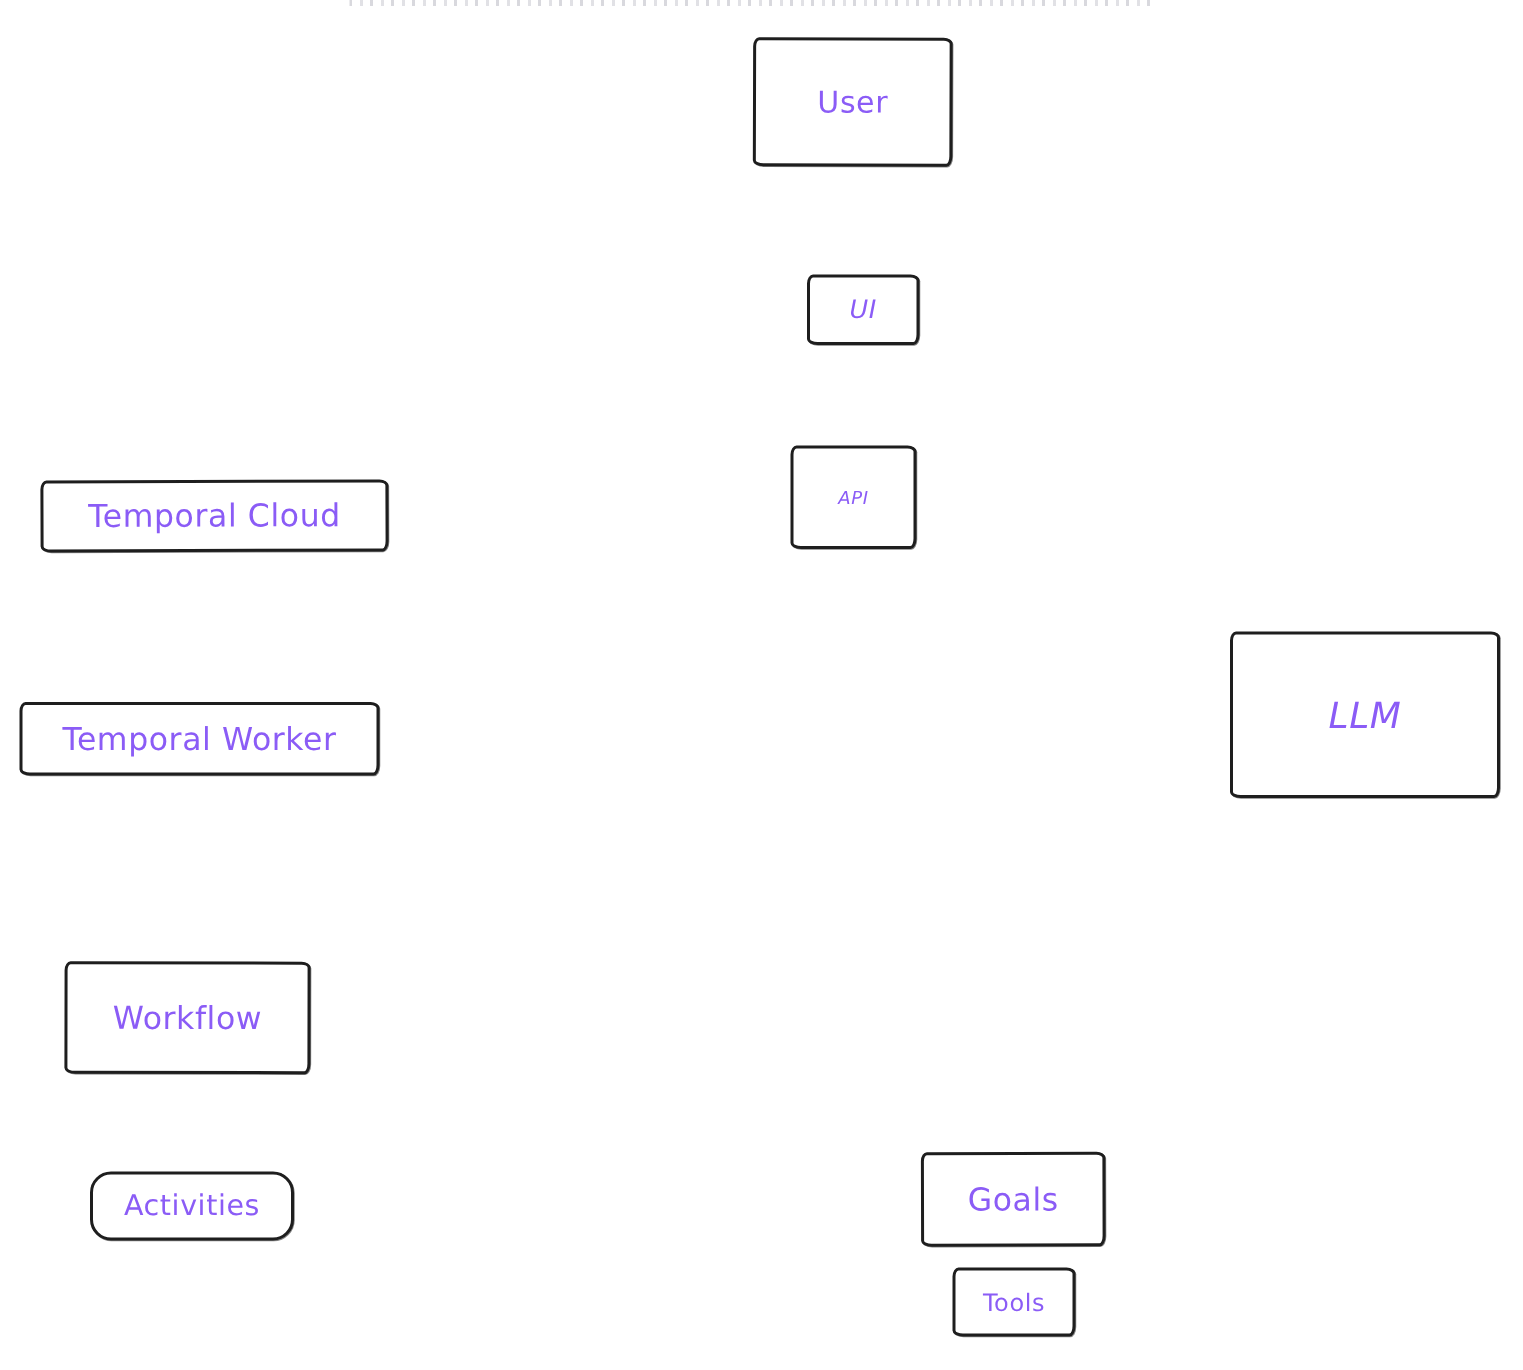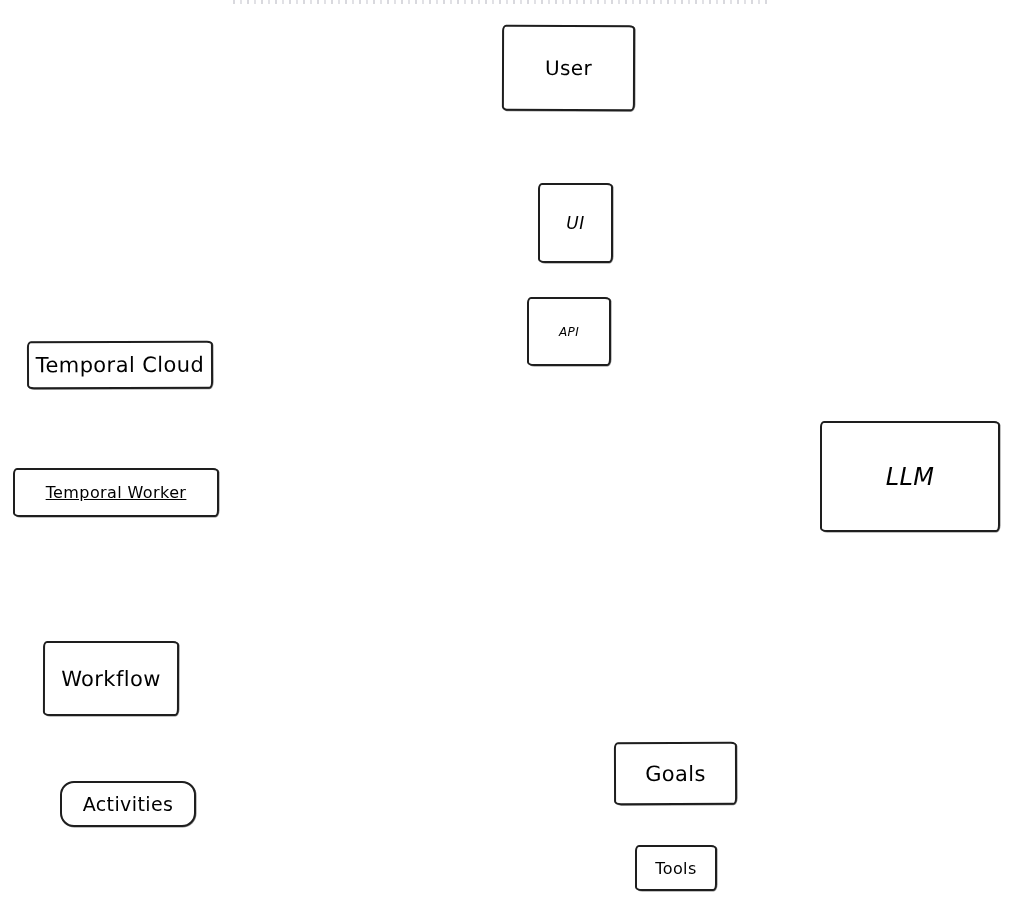--- a/index.html
+++ b/index.html
@@ -32,46 +32,46 @@
     opacity: 0.85;
   }
   .node {
     position: absolute;
     box-sizing: border-box;
     border: 2.3px solid #1e1e1e;
     background: #ffffff;
     display: flex;
     align-items: center;
     justify-content: center;
-    color: #000000;
+    color: #8b5cf6;
     letter-spacing: 0.4px;
     
     border-radius: 4px 6px 4px 7px / 6px 4px 7px 4px;
     box-shadow: 0.5px 0.5px 0 0 rgba(30,30,30,0.55);
   }
   .node .label {
     pointer-events: none;
     white-space: nowrap;
   }
   .n-user            { left: 502px; top:  25px; width: 133px; height:  86px; font-size: 20px; }
-  .n-ui              { left: 538px; top: 183px; width:  75px; height:  80px; font-size: 17px; font-style: italic; }
+  .n-ui              { left: 538px; top: 183px; width:  75px; height:  47px; font-size: 17px; font-style: italic; }
   .n-api             { left: 527px; top: 297px; width:  84px; height:  69px; font-size: 12px; font-style: italic; }
-  .n-temporal-cloud  { left:  27px; top: 341px; width: 186px; height:  48px; font-size: 21px; }
-  .n-temporal-worker { left:  13px; top: 468px; width: 206px; height:  49px; font-size: 16px; text-decoration: underline; }
+  .n-temporal-cloud  { left:  27px; top: 320px; width: 232px; height:  48px; font-size: 21px; }
+  .n-temporal-worker { left:  13px; top: 468px; width: 240px; height:  49px; font-size: 21px; }
   .n-llm             { left: 820px; top: 421px; width: 180px; height: 111px; font-size: 24px; font-style: italic; }
-  .n-workflow        { left:  43px; top: 641px; width: 136px; height:  75px; font-size: 21px; }
+  .n-workflow        { left:  43px; top: 641px; width: 164px; height:  75px; font-size: 21px; }
   .n-activities      { left:  60px; top: 781px; width: 136px; height:  46px; font-size: 19px; border-radius: 14px; }
   .n-goals           { left: 614px; top: 742px; width: 123px; height:  63px; font-size: 21px; }
   .n-tools           { left: 635px; top: 845px; width:  82px; height:  46px; font-size: 16px; }
 
   
   .n-user  { transform: rotate(0.15deg); }
   .n-temporal-cloud  { transform: rotate(-0.2deg); }
   .n-workflow { transform: rotate(0.1deg); }
-  .n-goals { transform: rotate(-0.15deg); }
+  .n-goals { transform: rotate(-0.15deg); margin-top: 26px; }
 </style>
 </head>
 <body>
 
 <div id="canvas">
 
   <div class="top-artifact"></div>
 
   <div class="node n-user">
     <span class="label">User</span>

